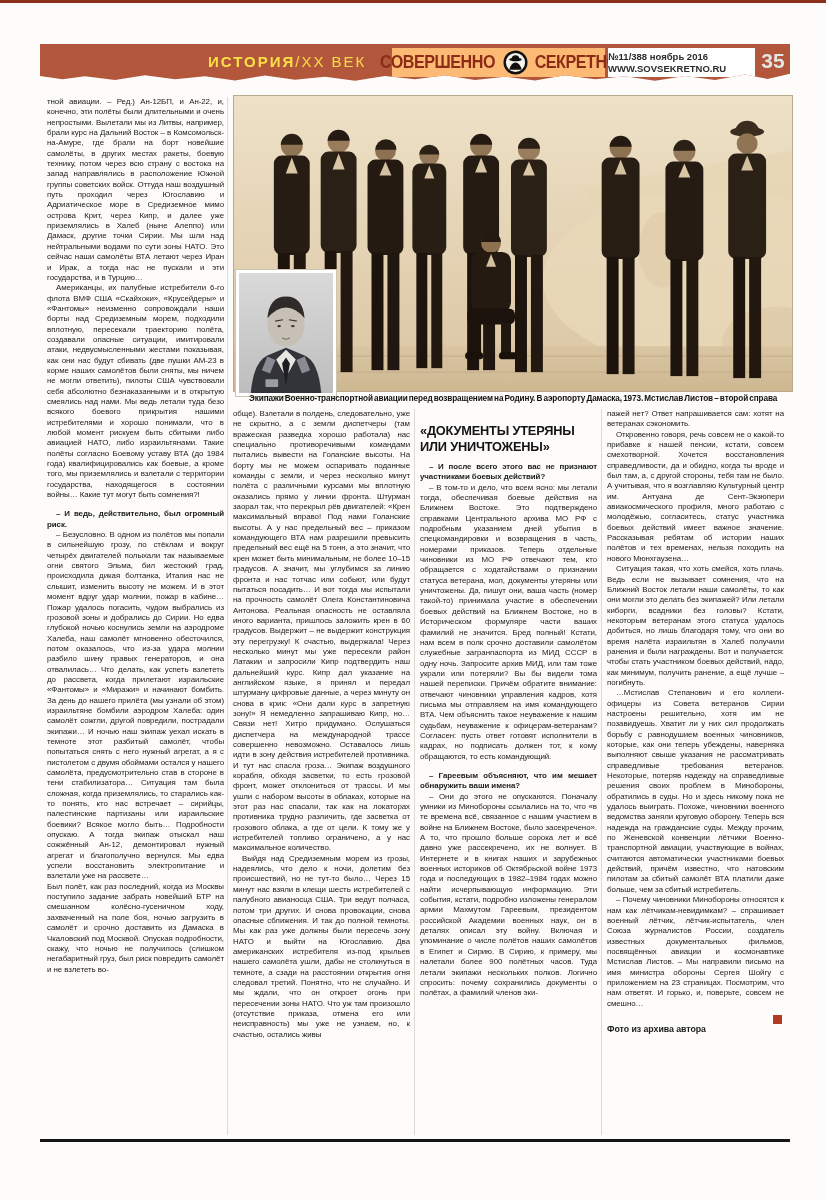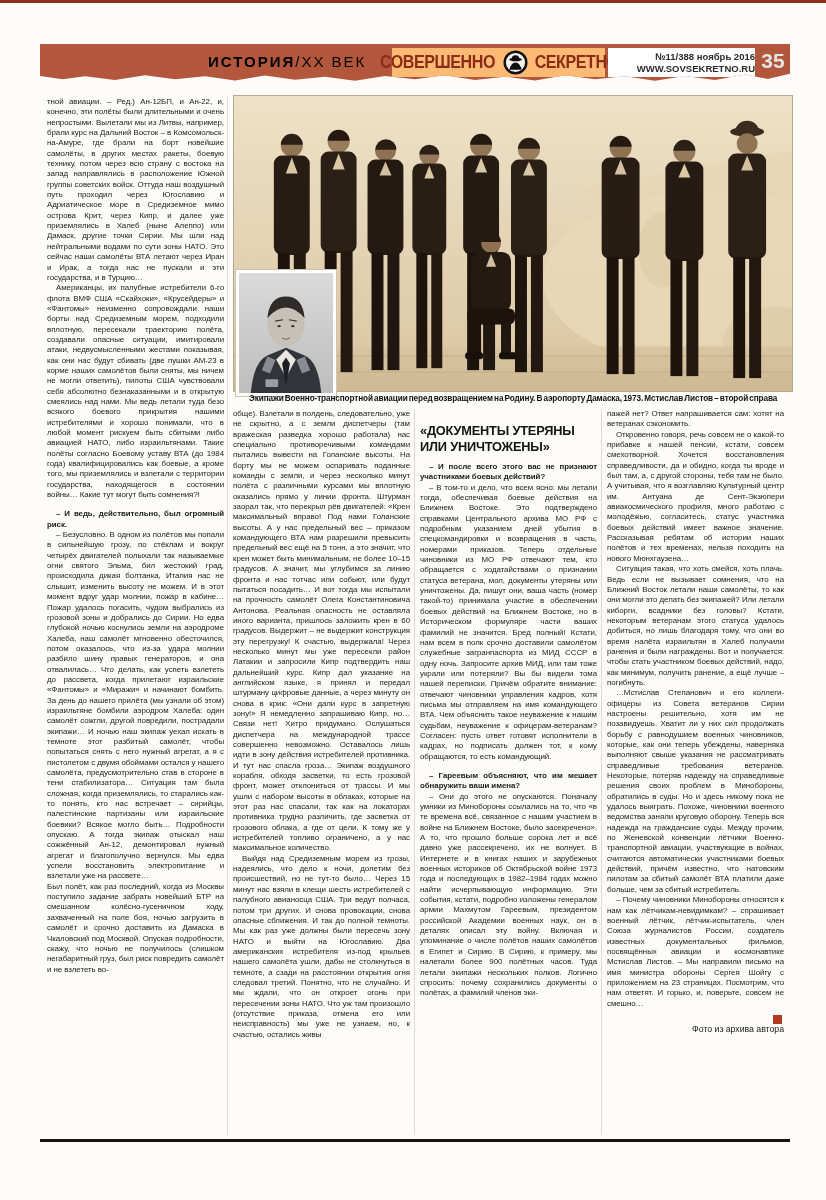--- a/index.html
+++ b/index.html
@@ -2,29 +2,29 @@
 <html lang="ru"><head>
 <meta charset="utf-8">
 <style>
   html,body{margin:0;padding:0;background:#ffffff;}
   .page{position:relative;width:826px;height:1200px;background:#fdfcfa;overflow:hidden;
         font-family:"Liberation Sans",sans-serif;color:#1c1c1c;}
   .topline{position:absolute;left:0;top:0;width:826px;height:3px;background:#8c2f1b;}
   
   .band{position:absolute;left:40px;top:44px;width:750px;height:38px;background:#b2573c;
         clip-path:polygon(0 0,100% 0,100% 78%,97% 92%,94% 80%,90% 95%,86% 84%,82% 97%,78% 85%,74% 93%,70% 82%,66% 96%,62% 86%,58% 95%,54% 82%,50% 93%,46% 84%,42% 97%,38% 86%,34% 94%,30% 83%,26% 96%,22% 85%,18% 93%,14% 82%,10% 95%,6% 85%,3% 93%,0 84%);}
-  .section-title{position:absolute;left:168px;top:9px;color:#000000;font-size:15px;letter-spacing:2px;white-space:nowrap;}
+  .section-title{position:absolute;left:168px;top:9px;color:#fde047;font-size:15px;letter-spacing:2px;white-space:nowrap;}
   .section-title b{font-weight:700;}
   .section-title span{font-weight:400;opacity:.95;}
   .logo-box{position:absolute;left:352px;top:4px;width:213px;height:29px;background:#fdba74;
             display:flex;align-items:center;justify-content:center;gap:3px;}
   .logo-word{font-weight:700;font-size:17.5px;color:#8c2b16;letter-spacing:-.5px;transform:scaleX(.92);white-space:nowrap;}
   .emblem{width:25px;height:25px;flex:0 0 auto;}
   .issue-box{position:absolute;left:568px;top:4px;width:147px;height:29px;background:#fff;
-             display:flex;flex-direction:column;align-items:flex-end;justify-content:center;
+             display:flex;flex-direction:column;align-items:flex-start;justify-content:center;
              font-weight:700;font-size:9.5px;line-height:12px;color:#2b2b2b;white-space:nowrap;}
   .pagenum{position:absolute;left:716px;top:5px;width:34px;text-align:center;color:#e5e5e5;
            font-weight:700;font-size:21px;}
   
   .photo{position:absolute;left:233px;top:95px;width:560px;height:297px;border:1px solid #b9a98c;box-sizing:border-box;}
   .photo svg{display:block;width:100%;height:100%;}
   .inset{position:absolute;left:236px;top:270px;width:100px;height:126px;background:#fff;padding:3px;box-sizing:border-box;
          box-shadow:0 0 0 1px #cfc4ad;}
   .inset svg{display:block;width:100%;height:100%;}
   .caption{position:absolute;left:233px;top:394px;width:560px;font-size:8.2px;font-weight:700;
@@ -40,21 +40,21 @@
           letter-spacing:-.2px;text-align:left;}
   #col1{left:47px;top:97px;height:1038px;}
   #col2{left:233px;top:409px;height:726px;}
   #col3{left:420px;top:409px;height:726px;}
   #col4{left:607px;top:409px;height:726px;}
   .vsep{position:absolute;width:1px;background:#dedad2;}
   #sep1{left:227px;top:97px;height:1038px;}
   #sep2{left:414px;top:409px;height:726px;}
   #sep3{left:601px;top:409px;height:726px;}
   .endmark{display:block;width:9px;height:9px;background:#b53a24;margin:6px 2px 0 auto;}
-  .credit{margin-top:24px;font-weight:400;font-size:8.8px;text-align:right;}
+  .credit{margin-top:24px;font-weight:700;font-size:8.8px;text-align:left;}
   .bottomrule{position:absolute;left:40px;top:1139px;width:750px;height:3px;background:#161616;}
 </style>
 </head>
 <body>
 
 <div class="page">
   <div class="topline"></div>
 
   <div class="band">
     <div class="section-title"><b>ИСТОРИЯ</b><span>/XX ВЕК</span></div>

